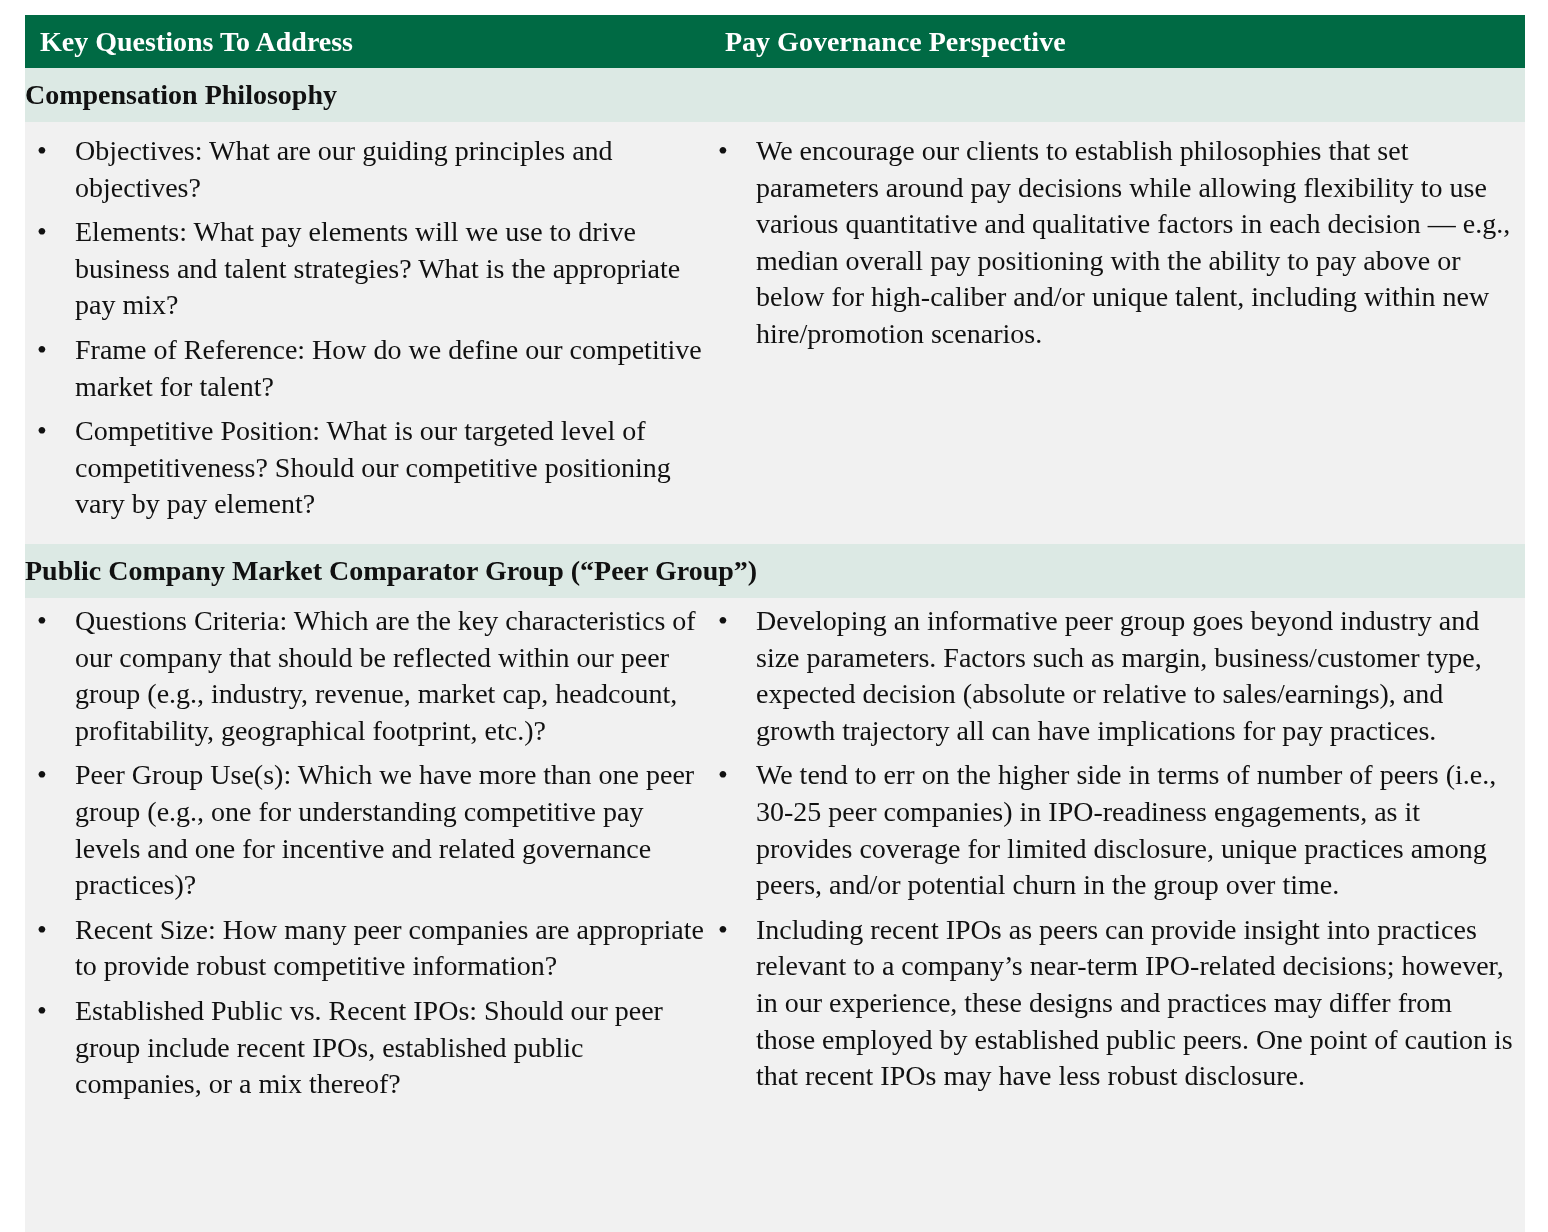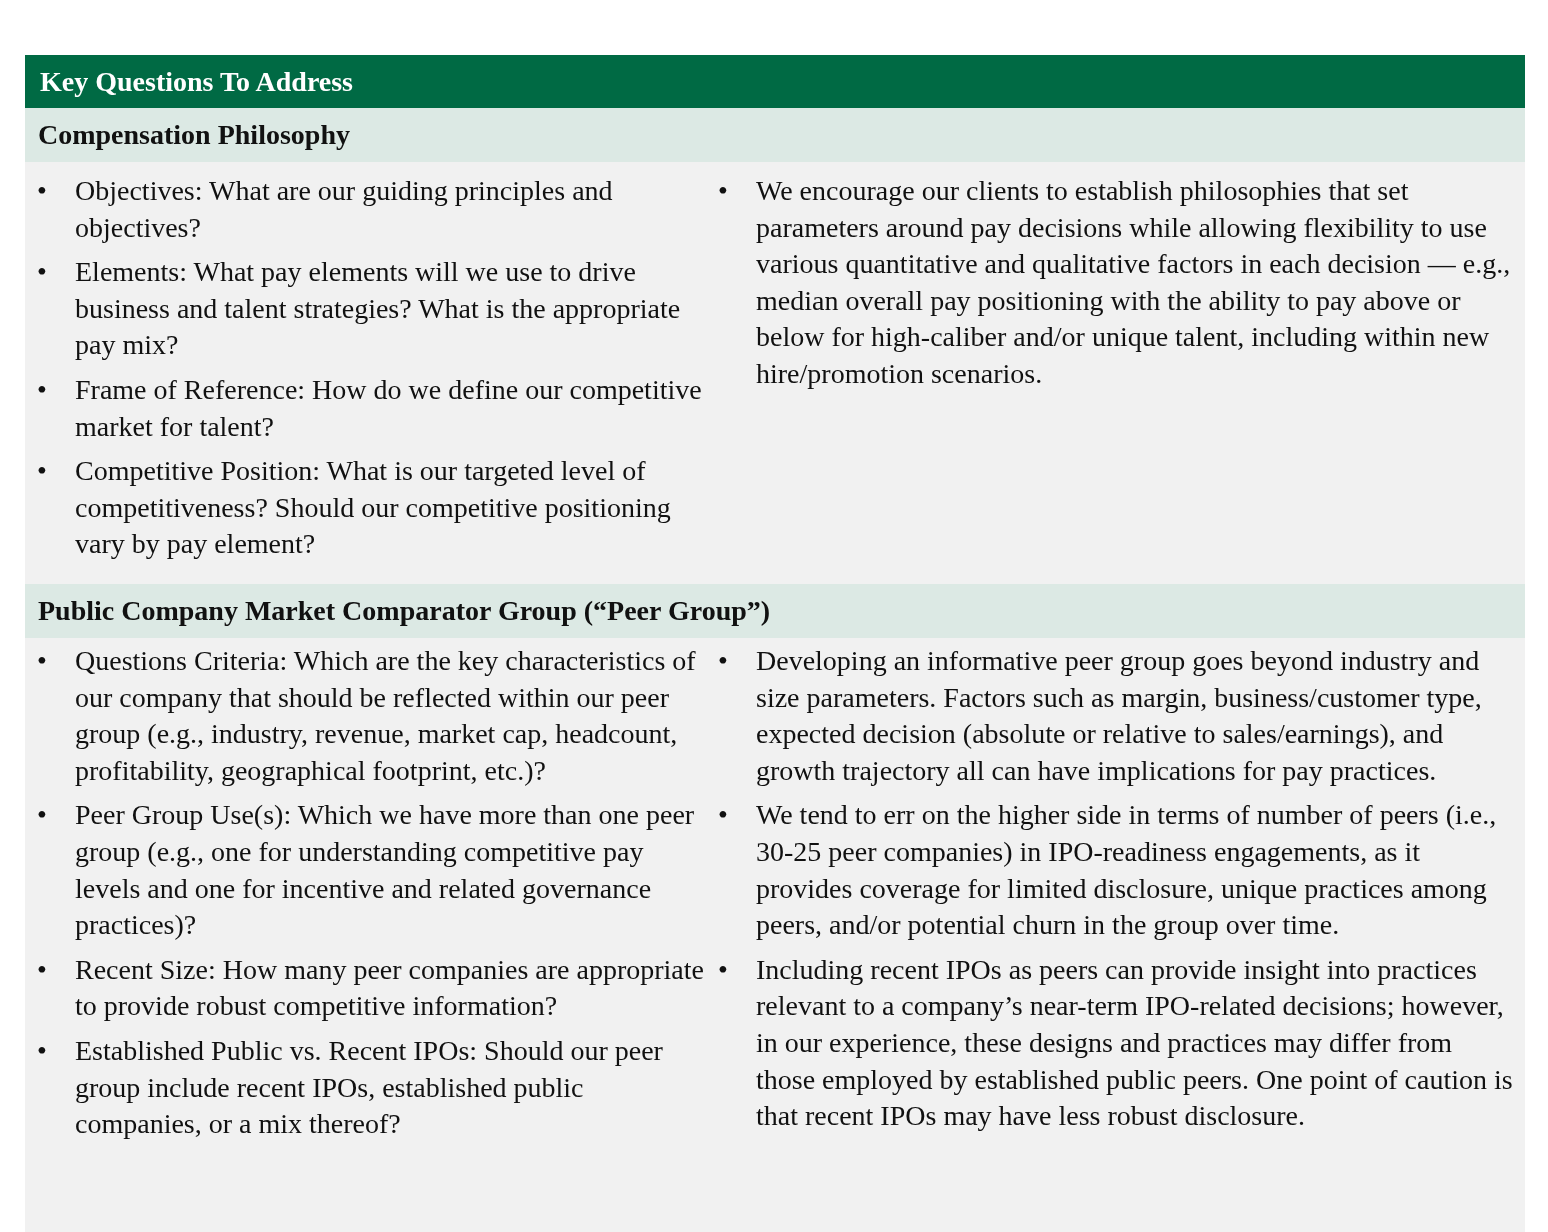--- a/index.html
+++ b/index.html
@@ -1,41 +1,42 @@
 <!DOCTYPE html>
 <html><head>
 <meta charset="utf-8">
 <style>
   html, body { margin: 0; padding: 0; background: #ffffff; }
   body { width: 1548px; height: 1232px; position: relative; overflow: hidden;
          font-family: "Liberation Serif", "DejaVu Serif", serif; color: #111; }
   .table { position: absolute; left: 25px; top: 15px; width: 1500px; }
   .hdr { background: #006a44; height: 53px; display: flex; align-items: center; color: #fff;
-         font-weight: bold; font-size: 28px; margin-top: 40px; }
+         font-weight: bold; font-size: 28px; }
   .hdr .c1 { width: 685px; padding-left: 15px; }
   .hdr .c2 { padding-left: 0; }
   .sec { background: #dce9e4; height: 54px; display: flex; align-items: center;
-         font-weight: bold; font-size: 28px; padding-left: 13px; text-align: right; }
+         font-weight: bold; font-size: 28px; padding-left: 0; text-align: right; }
   .body { background: #f1f1f1; display: flex; }
   .col { box-sizing: border-box; }
   .col.left { width: 685px; padding-left: 12px; }
   .col.right { width: 815px; padding-left: 8px; padding-right: 10px; }
   ul { list-style: none; margin: 0; padding: 0; }
   li { position: relative; padding-left: 38px; font-size: 28px; line-height: 36.6px; margin-bottom: 8px; }
   li .bullet { position: absolute; left: 0; top: 0; }
   li b { font-weight: normal; }
   .b1 { padding-top: 11px; height: 422px; box-sizing: border-box; }
   .b2 { padding-top: 5px; height: 677px; box-sizing: border-box; }
 </style>
 </head>
 <body>
 
 <div class="table">
   <div class="hdr">
     <div class="c1">Key Questions To Address</div>
+    <div class="c2">Pay Governance Perspective</div>
   </div>
 
   <div class="sec">Compensation Philosophy</div>
   <div class="body b1">
     <div class="col left">
       <ul>
         <li><span class="bullet">•</span><b>Objectives:</b><span> What are our guiding principles and objectives?</span></li>
         <li><span class="bullet">•</span><b>Elements:</b><span> What pay elements will we use to drive business and talent strategies? What is the appropriate pay mix?</span></li>
         <li><span class="bullet">•</span><b>Frame of Reference:</b><span> How do we define our competitive market for talent?</span></li>
         <li><span class="bullet">•</span><b>Competitive Position:</b><span> What is our targeted level of competitiveness? Should our competitive positioning vary by pay element?</span></li>

